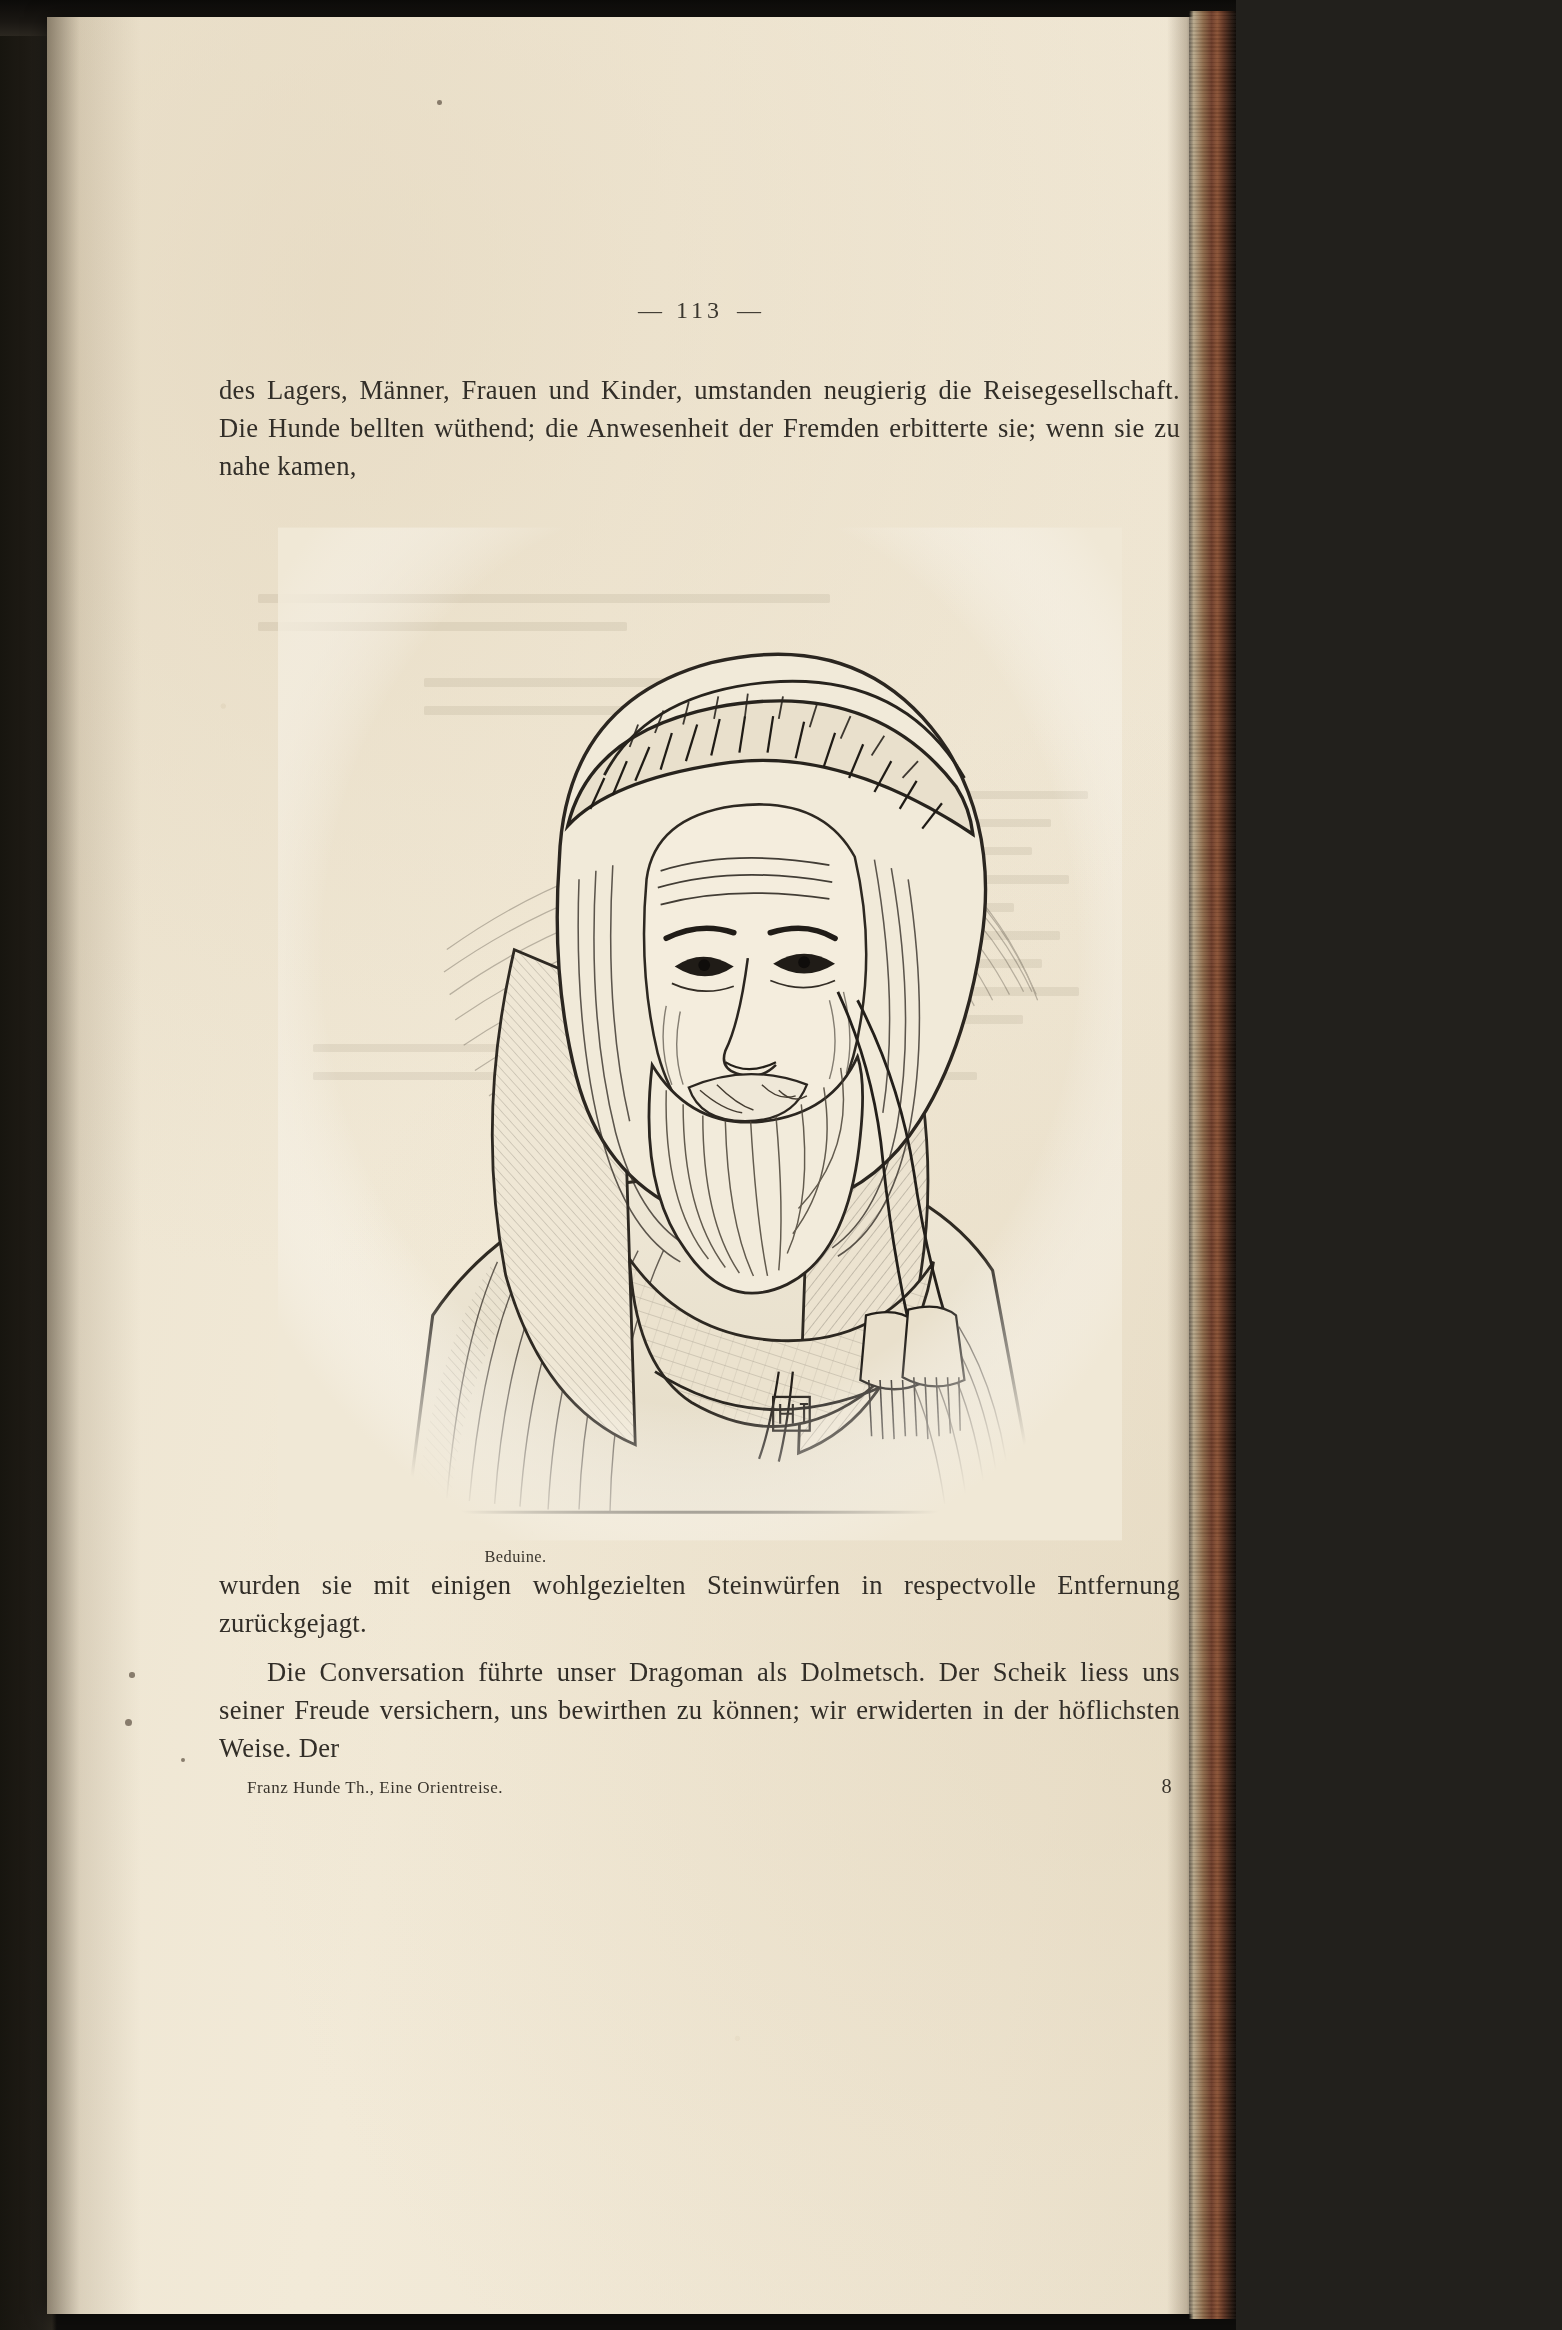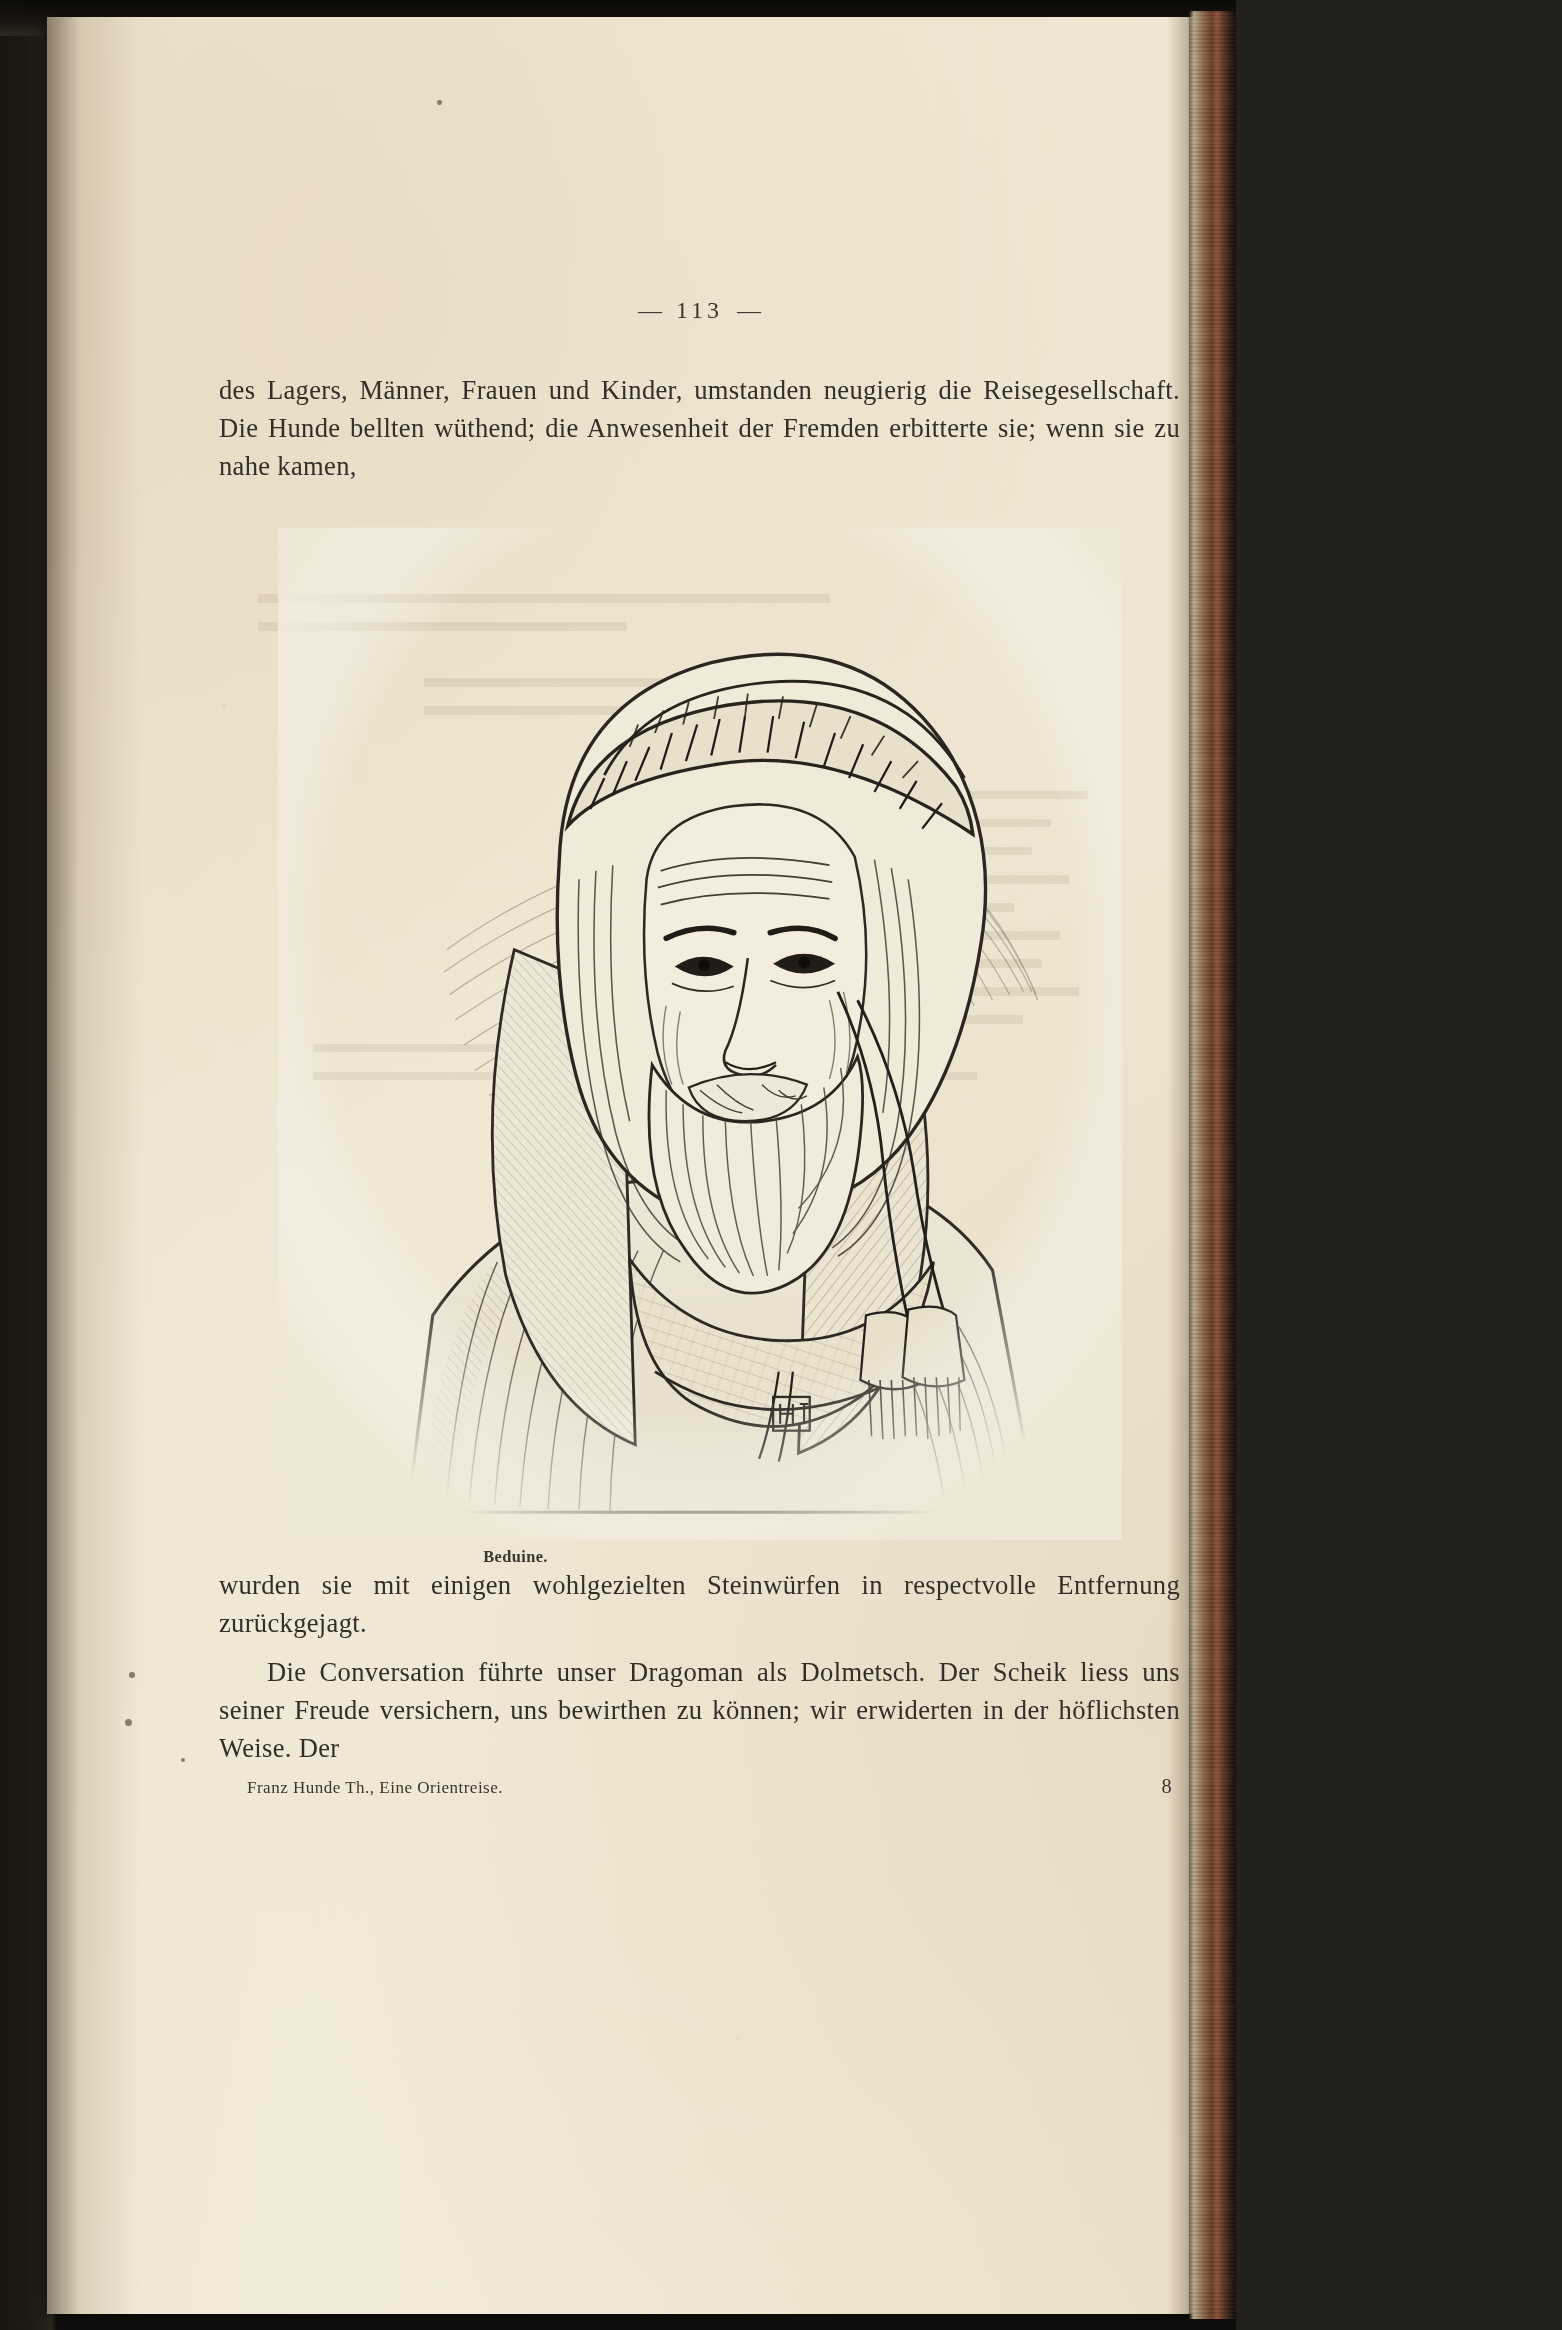--- a/index.html
+++ b/index.html
@@ -135,21 +135,20 @@
     text-align: justify;
     font-family: "Liberation Serif", serif;
   }
   p.body + p.body { margin-top: 12px; }
   p.indent { text-indent: 48px; }
   .para-top { margin-bottom: 0; }
   
   .figure {
     margin: 41px 0 0 0;
     text-align: center;
-    font-weight: bold;
   }
   .engraving {
     width: 844px;
     height: 1016px;
     margin: 0 auto;
     display:block;
   }
   .figcaption {
     margin-top: 4.7px;
     font-size: 16.4px;

